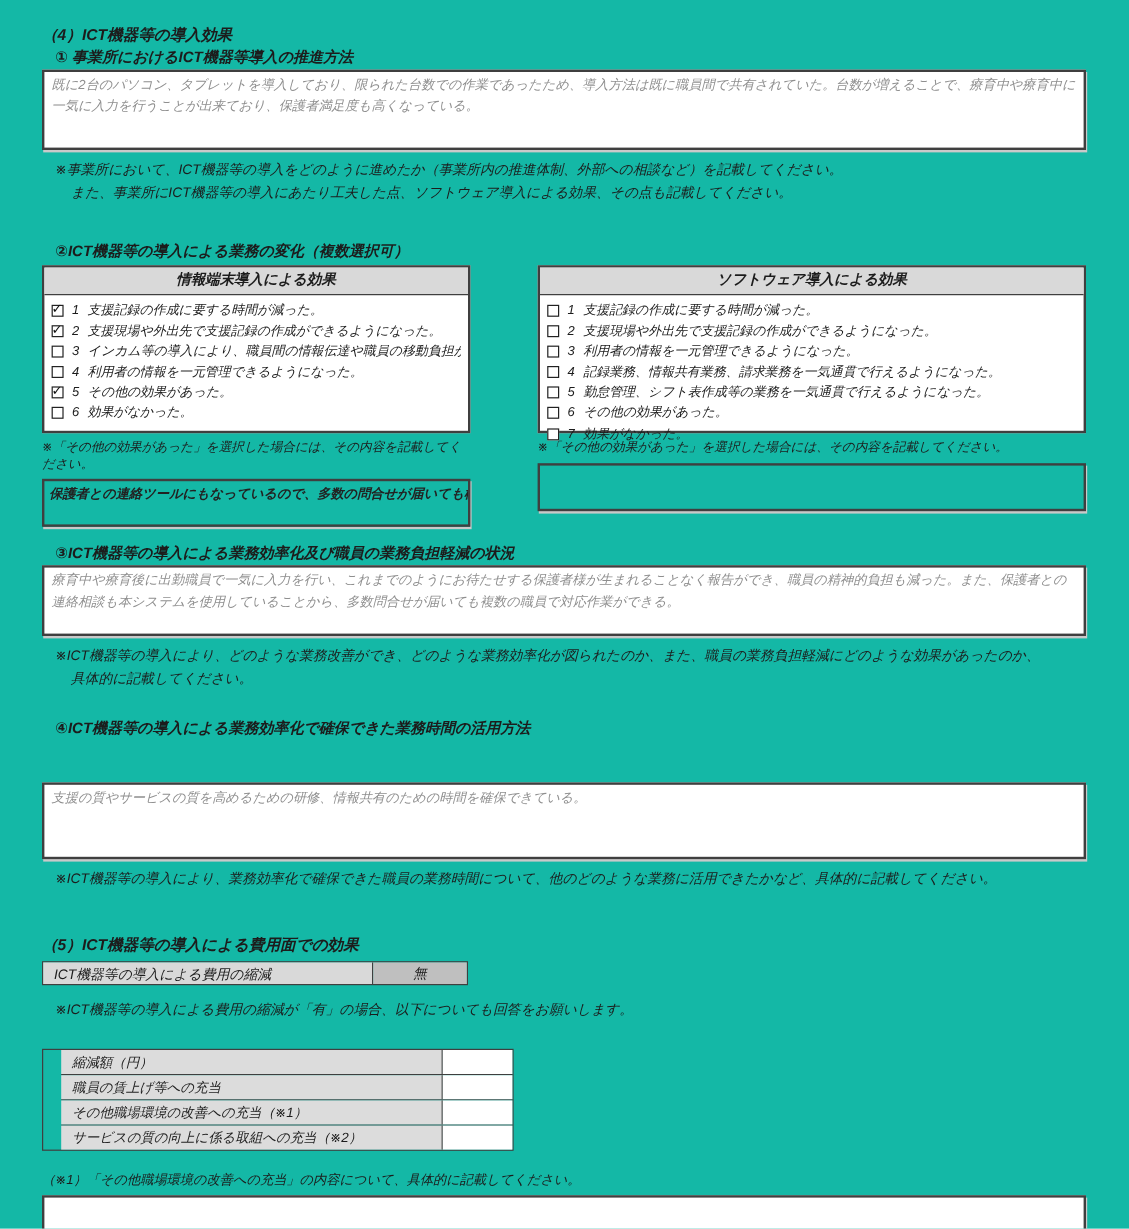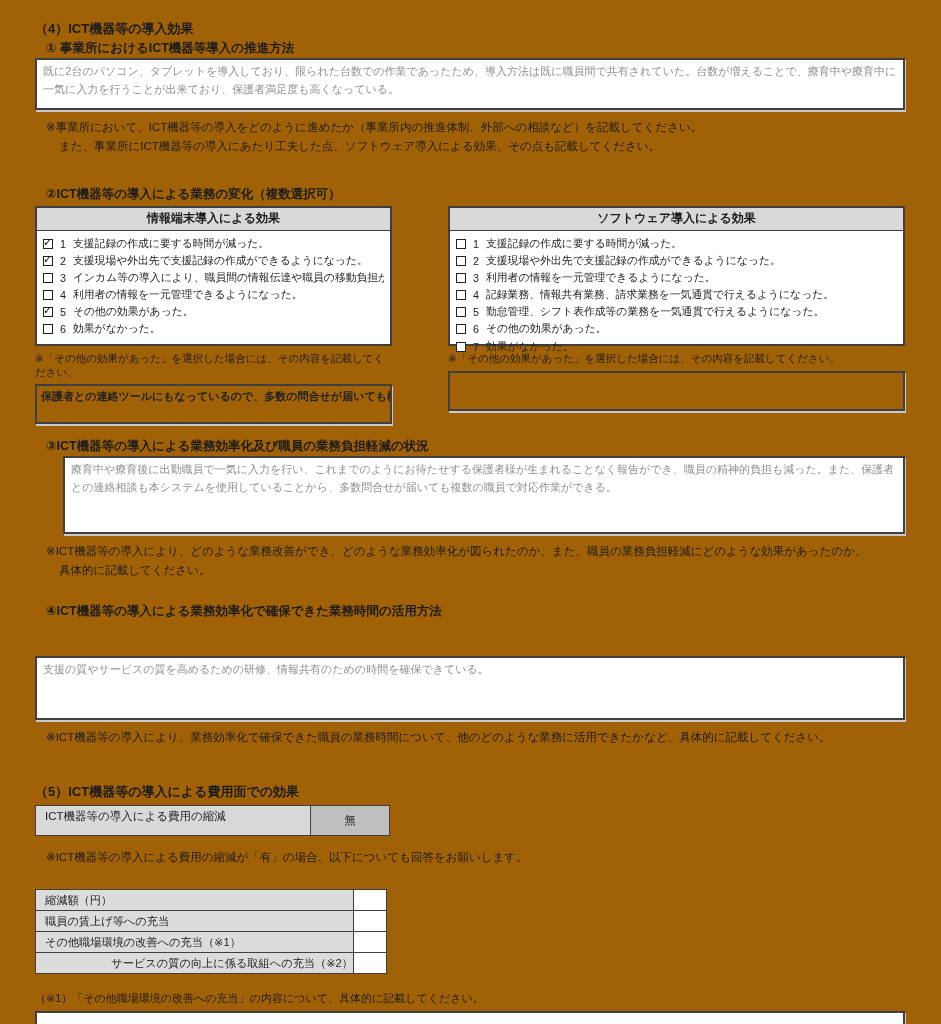--- a/index.html
+++ b/index.html
@@ -1,24 +1,25 @@
 <!DOCTYPE html>
 <html lang="ja"><head>
 <meta charset="utf-8">
 <style>
   * { box-sizing: border-box; margin: 0; padding: 0; }
   html,body { background:#ffffff; }
   .page {
     position: relative;
     width: 941px; height: 1024px;
-    background: #a16207;
+    background: #14b8a6;
     font-family: "Liberation Sans", "DejaVu Sans", sans-serif;
     color: #1c1c1c;
     padding: 20px 36px 0 35px;
     overflow: hidden;
+    font-style: italic;
   }
   .h-main { font-size: 13px; font-weight: bold; line-height: 17px; }
   .h-sub  { font-size: 12.5px; font-weight: bold; line-height: 16px; margin-left: 11px; margin-bottom: 2px; }
   .answer-box {
     border: 2px solid #3f3f3f;
     box-shadow: 1px 2px 0 #c9c9c9;
     background: #fff;
     padding: 3px 6px;
     font-size: 11px;
     line-height: 1.6;
@@ -59,49 +60,49 @@
     border: 2px solid #3f3f3f; box-shadow: 1px 2px 0 #c9c9c9;
     padding: 3px 4px;
     font-size: 11px; font-weight: bold; color: #222;
     white-space: nowrap; overflow: hidden;
   }
 
   
   .cost-row { display: flex; margin-top: 5px; width: 355px; border: 1.5px solid #3f3f3f; }
   .cost-label {
     width: 275px; background: #d9d9d9; border-right: 1.5px solid #3f3f3f;
-    font-size: 11.5px; padding: 3px 0 11px 9px;
+    font-size: 11.5px; padding: 3px 0 0 9px;
   }
   .cost-value {
     flex: 1; background: #bfbfbf; font-size: 11.5px;
     display: flex; align-items: center; justify-content: center;
   }
-  .alloc-table { margin-top: 22px; width: 352px; border: 1.5px solid #3f3f3f; }
+  .alloc-table { margin-top: 22px; width: 393px; border: 1.5px solid #3f3f3f; padding-left: 15px; }
   .alloc-row { display: flex; border-bottom: 1px solid #3f3f3f; }
-  .alloc-row:last-child { border-bottom: none; text-align: right; }
+  .alloc-row:last-child { border-bottom: none; }
   .alloc-label {
     width: 318px; background: #dcdcdc; border-right: 1px solid #3f3f3f;
     font-size: 11.2px; padding: 2.5px 0 2.5px 9px;
   }
   .alloc-value { flex: 1; background: #fff; }
   .remark-title { font-size: 11px; }
   .remark-box {
     margin-top: 5px; border: 2px solid #3f3f3f; box-shadow: 1px 2px 0 #c9c9c9;
     background:#fff;
   }
 </style>
 </head>
 <body>
 
 <div class="page">
 
   <div class="h-main">（4）ICT機器等の導入効果</div>
 
   <div class="h-sub" style="margin-top:3px;">① 事業所におけるICT機器等導入の推進方法</div>
-  <div class="answer-box" style="height:52px;">
+  <div class="answer-box" style="height:67px;">
     <span>既に2台のパソコン、タブレットを導入しており、限られた台数での作業であったため、導入方法は既に職員間で共有されていた。台数が増えることで、療育中や療育中に一気に入力を行うことが出来ており、保護者満足度も高くなっている。</span>
   </div>
   <div class="notes" style="margin-top:8px;">
     <div>※事業所において、ICT機器等の導入をどのように進めたか（事業所内の推進体制、外部への相談など）を記載してください。</div>
     <div class="indent">また、事業所にICT機器等の導入にあたり工夫した点、ソフトウェア導入による効果、その点も記載してください。</div>
   </div>
 
   <div class="h-sub" style="margin-top:30px;">②ICT機器等の導入による業務の変化（複数選択可）</div>
 
   <div class="tables-row">
@@ -190,21 +191,21 @@
         </div>
       </div>
       <div class="small-note">※「その他の効果があった」を選択した場合には、その内容を記載してください。</div>
       <div class="other-box">
         <span></span>
       </div>
     </div>
   </div>
 
   <div class="h-sub" style="margin-top:14px;">③ICT機器等の導入による業務効率化及び職員の業務負担軽減の状況</div>
-  <div class="answer-box" style="height:78px;margin-left:28px;">
+  <div class="answer-box" style="height:59px;">
     <span>療育中や療育後に出勤職員で一気に入力を行い、これまでのようにお待たせする保護者様が生まれることなく報告ができ、職員の精神的負担も減った。また、保護者との連絡相談も本システムを使用していることから、多数問合せが届いても複数の職員で対応作業ができる。</span>
   </div>
   <div class="notes" style="margin-top:8px;">
     <div>※ICT機器等の導入により、どのような業務改善ができ、どのような業務効率化が図られたのか、また、職員の業務負担軽減にどのような効果があったのか、</div>
     <div class="indent">具体的に記載してください。</div>
   </div>
 
   <div class="h-sub" style="margin-top:23px;">④ICT機器等の導入による業務効率化で確保できた業務時間の活用方法</div>
   <div class="answer-box" style="height:64px;margin-top:37px;">
     <span>支援の質やサービスの質を高めるための研修、情報共有のための時間を確保できている。</span>

